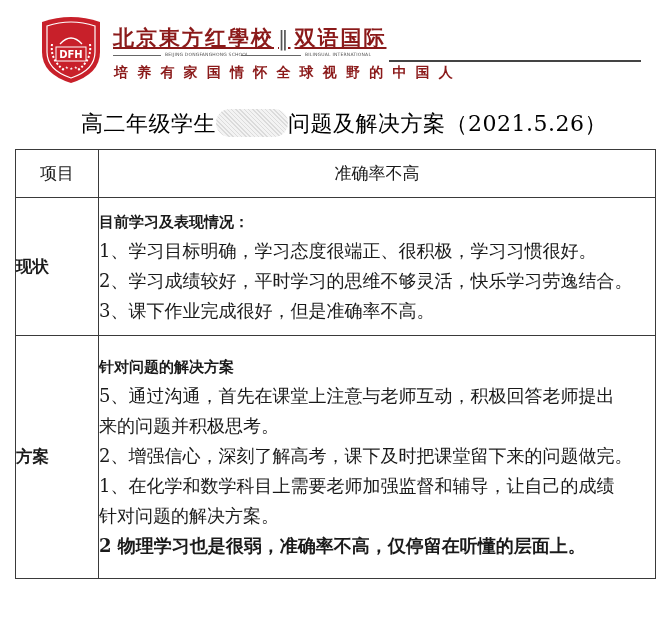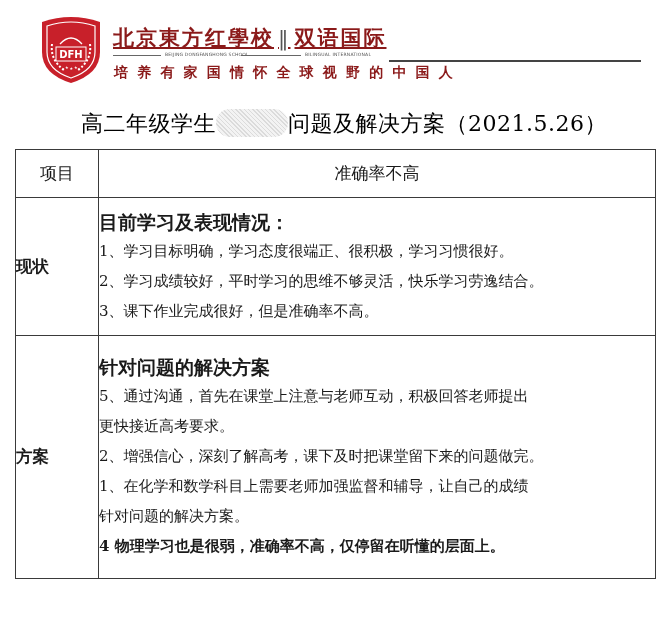--- a/index.html
+++ b/index.html
@@ -51,22 +51,22 @@
   table.analysis td, table.analysis th {
     border: 1.3px solid #3a3a3a; padding: 0; vertical-align: middle;
   }
   th { font-weight: normal; font-size: 17px; height: 47px; }
   th.col-item { width: 82px; text-align: center; }
   th.col-analysis { text-align: center; }
   td.item-label { text-align: left; font-size: 16.5px; font-weight: bold; }
   td.content { padding: 6px 8px 4px 9px; line-height: 30px; }
   .row-now td { height: 137px; }
   .row-plan td { height: 242px; }
-  .subhead { font-weight: bold; font-size: 19px; display: block; line-height: 28px; }
-  .line-item { display: block; font-size: 15px; white-space: nowrap; }
+  .subhead { font-weight: bold; font-size: 15px; display: block; line-height: 28px; }
+  .line-item { display: block; font-size: 18px; white-space: nowrap; }
   .line-item.bold { font-weight: bold; }
 </style>
 </head>
 <body>
 
 <div class="header">
   <svg class="logo" viewBox="0 0 66 70">
     <path d="M4 8 Q33 -2 62 8 L62 38 Q62 60 33 69 Q4 60 4 38 Z" fill="#c8202a"></path>
     <path d="M9 12 Q33 4 57 12 L57 38 Q57 56 33 64 Q9 56 9 38 Z" fill="none" stroke="#ffffff" stroke-width="1.2"></path>
     <path d="M14 30 Q12 46 26 56" fill="none" stroke="#ffffff" stroke-width="2" stroke-dasharray="2 2"></path>
@@ -111,21 +111,21 @@
       <span class="line-item">1、学习目标明确，学习态度很端正、很积极，学习习惯很好。</span>
       <span class="line-item">2、学习成绩较好，平时学习的思维不够灵活，快乐学习劳逸结合。</span>
       <span class="line-item">3、课下作业完成很好，但是准确率不高。</span>
     </td>
   </tr>
   <tr class="row-plan">
     <td class="item-label">方案</td>
     <td class="content">
       <span class="subhead">针对问题的解决方案</span>
       <span class="line-item">5、通过沟通，首先在课堂上注意与老师互动，积极回答老师提出</span>
-      <span class="line-item">更快接近高考要求。</span>
+      <span class="line-item">来的问题并积极思考。</span>
       <span class="line-item">2、增强信心，深刻了解高考，课下及时把课堂留下来的问题做完。</span>
       <span class="line-item">1、在化学和数学科目上需要老师加强监督和辅导，让自己的成绩</span>
       <span class="line-item">针对问题的解决方案。</span>
-      <span class="line-item bold">4 物理学习也是很弱，准确率不高，仅停留在听懂的层面上。</span>
+      <span class="line-item bold">2 物理学习也是很弱，准确率不高，仅停留在听懂的层面上。</span>
     </td>
   </tr>
 </tbody>
   </table>
 
 </body></html>

